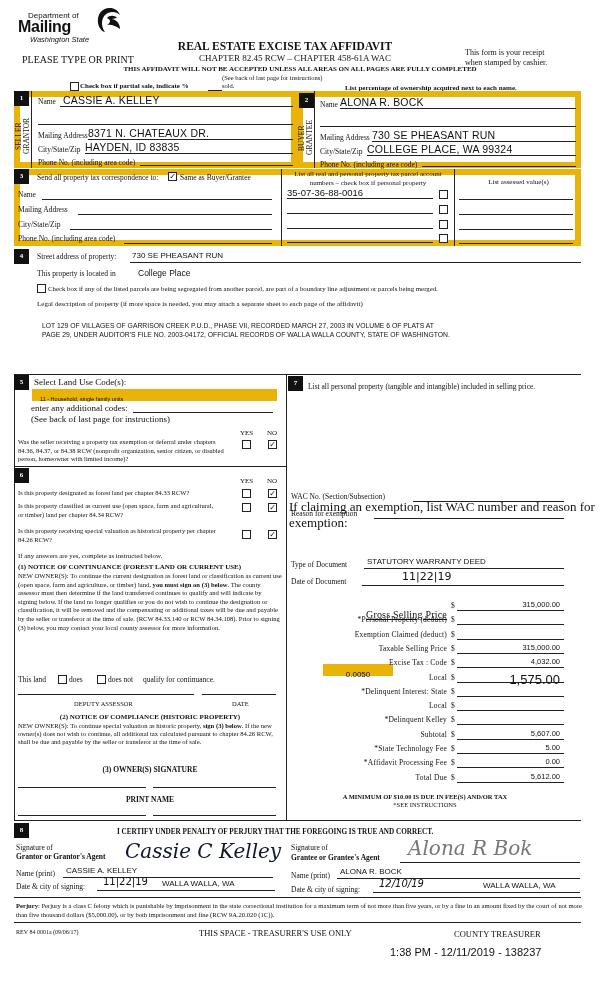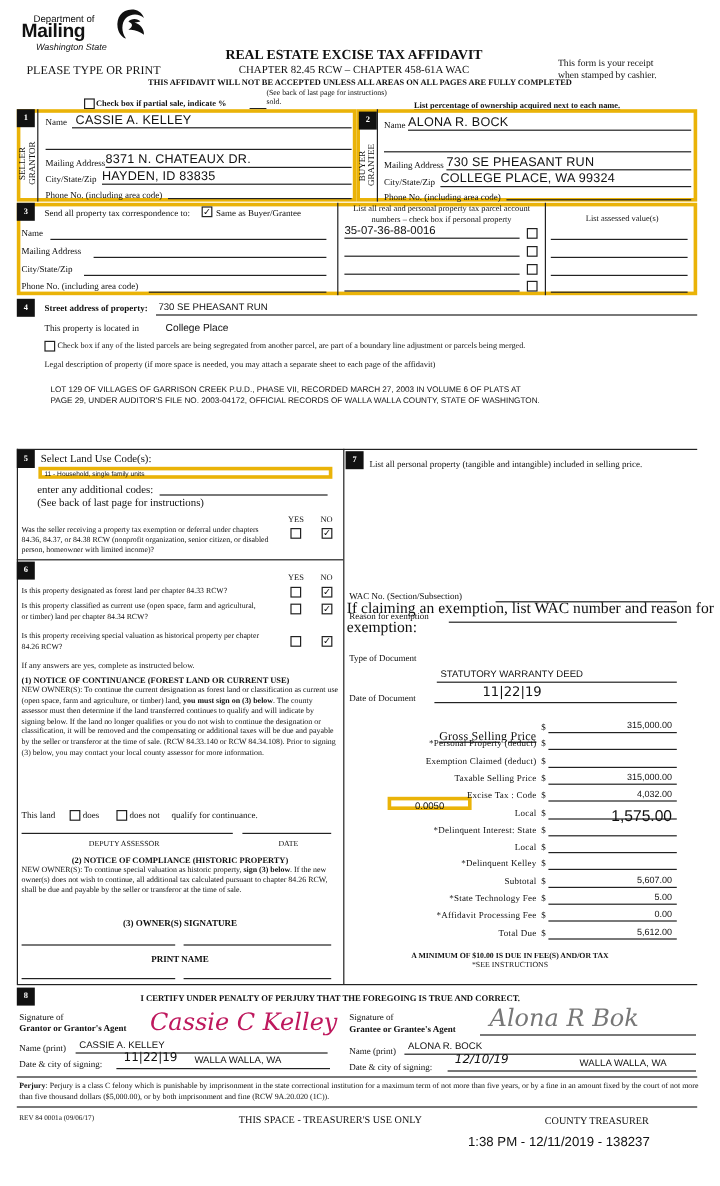--- a/index.html
+++ b/index.html
@@ -2,44 +2,44 @@
 <html><head>
 <meta charset="utf-8">
 <style>
   * { box-sizing: border-box; margin: 0; padding: 0; }
   html, body { width: 600px; height: 988px; background: #fff; overflow: hidden; }
   body { position: relative; font-family: "Liberation Serif", serif; color: #111; font-size: 8px; }
   .abs { position: absolute; }
   .sans { font-family: "Liberation Sans", sans-serif; }
   .num { background: #111; color: #fff; font-weight: bold; font-size: 7px; text-align: center; line-height: 15px; width: 15px; height: 15px; }
   .uline { border-bottom: 1px solid #222; }
-  .box { border: 3px solid #eab308; }
+  .box { border: 6px solid #eab308; }
   .cb { width: 9px; height: 9px; border: 1px solid #222; background: #fff; display: inline-block; position: absolute; font-size: 8px; line-height: 7px; text-align: center; font-family: "DejaVu Sans", sans-serif; }
   .fill { font-family: "Liberation Sans", sans-serif; font-size: 10.5px; letter-spacing: 0.2px; }
   .lbl { font-size: 7.5px; }
   .right { text-align: right; }
   .center { text-align: center; }
   .vtext { writing-mode: vertical-rl; transform: rotate(180deg); font-size: 7.5px; text-align: center; line-height: 8px; }
-  .sig { font-family: "DejaVu Serif", serif; font-style: italic; color: #be185d; font-size: 20px; }
+  .sig { font-family: "DejaVu Serif", serif; font-style: italic; color: #0f172a; font-size: 20px; }
 </style>
 </head>
 <body>
 
 <div class="abs" style="left:14px;top:4px;width:110px;height:42px;">
   <div class="abs sans" style="left:14px;top:7px;font-size:8px;">Department of</div>
   <div class="abs sans" style="left:4px;top:14px;font-size:16px;font-weight:bold;letter-spacing:-0.3px;">Mailing</div>
   <div class="abs sans" style="left:16px;top:31px;font-size:7.5px;font-style:italic;">Washington State</div>
   <svg class="abs" style="left:82px;top:3px;" width="28" height="26" viewBox="0 0 28 26">
     <path d="M14 1 C5 1 1 8 2 16 C3 22 7 25 9 25 C5 20 5 12 9 8 C13 4 20 4 24 8 C22 3 18 1 14 1 Z" fill="#111"></path>
     <path d="M11 11 C13 8 19 8 21 11 L16 12 C21 13 24 17 24 22 C20 19 15 17 11 18 C15 15 15 13 11 11 Z" fill="#111"></path>
   </svg>
 </div>
 
 <div class="abs" style="left:22px;top:54px;font-size:10px;">PLEASE TYPE OR PRINT</div>
-<div class="abs center" style="left:150px;top:40px;width:290px;font-size:11.5px;font-weight:bold;text-align:center;">REAL ESTATE EXCISE TAX AFFIDAVIT</div>
+<div class="abs center" style="left:140px;top:40px;width:290px;font-size:11.5px;font-weight:bold;text-align:center;">REAL ESTATE EXCISE TAX AFFIDAVIT</div>
 <div class="abs center" style="left:150px;top:53px;width:290px;font-size:9px;">CHAPTER 82.45 RCW – CHAPTER 458-61A WAC</div>
 <div class="abs" style="left:465px;top:48px;font-size:8px;">This form is your receipt</div>
 <div class="abs" style="left:465px;top:58px;font-size:8px;">when stamped by cashier.</div>
 <div class="abs center" style="left:60px;top:65px;width:480px;font-size:7px;font-weight:bold;">THIS AFFIDAVIT WILL NOT BE ACCEPTED UNLESS ALL AREAS ON ALL PAGES ARE FULLY COMPLETED</div>
 <div class="abs" style="left:222px;top:74px;font-size:6.5px;">(See back of last page for instructions)</div>
 <span class="cb" style="left:70px;top:82px;"></span>
 <div class="abs" style="left:80px;top:82px;font-size:7px;font-weight:bold;">Check box if partial sale, indicate %</div>
 <div class="abs uline" style="left:208px;top:82px;width:14px;height:9px;"></div>
 <div class="abs" style="left:222px;top:82px;font-size:6.5px;">sold.</div>
 <div class="abs" style="left:345px;top:84px;font-size:7px;font-weight:bold;text-decoration:underline;">List percentage of ownership acquired next to each name.</div>
@@ -105,21 +105,21 @@
     <div class="abs uline" style="left: 459px; top: 203px; width: 114px; height: 12px;"></div>
     <div class="abs uline sans" style="left: 287px; top: 217px; width: 146px; height: 12px; font-size: 9.5px; line-height: 11px;"></div>
     <span class="cb" style="left: 439px; top: 220px;"></span>
     <div class="abs uline" style="left: 459px; top: 218px; width: 114px; height: 12px;"></div>
     <div class="abs uline sans" style="left: 287px; top: 231px; width: 146px; height: 12px; font-size: 9.5px; line-height: 11px;"></div>
     <span class="cb" style="left: 439px; top: 234px;"></span>
     <div class="abs uline" style="left: 459px; top: 232px; width: 114px; height: 12px;"></div>
   </div>
 
 <div class="abs num" style="left:14px;top:249px;">4</div>
-<div class="abs lbl" style="left:37px;top:252px;font-weight:bold;">Street address of property:</div>
+<div class="abs lbl" style="left:37px;top:252px;">Street address of property:</div>
 <div class="abs sans" style="left:132px;top:251px;font-size:8px;">730 SE PHEASANT RUN</div>
 <div class="abs" style="left:130px;top:262px;width:451px;height:1px;background:#222;"></div>
 <div class="abs lbl" style="left:37px;top:269px;">This property is located in</div>
 <div class="abs sans" style="left:138px;top:268px;font-size:8.5px;">College Place</div>
 <span class="cb" style="left:37px;top:284px;"></span>
 <div class="abs" style="left:48px;top:285px;font-size:6.8px;">Check box if any of the listed parcels are being segregated from another parcel, are part of a boundary line adjustment or parcels being merged.</div>
 <div class="abs" style="left:37px;top:300px;font-size:7px;">Legal description of property (if more space is needed, you may attach a separate sheet to each page of the affidavit)</div>
 <div class="abs sans" style="left:42px;top:322px;font-size:6.8px;">LOT 129 OF VILLAGES OF GARRISON CREEK P.U.D., PHASE VII, RECORDED MARCH 27, 2003 IN VOLUME 6 OF PLATS AT</div>
 <div class="abs sans" style="left:42px;top:331px;font-size:6.8px;">PAGE 29, UNDER AUDITOR'S FILE NO. 2003-04172, OFFICIAL RECORDS OF WALLA WALLA COUNTY, STATE OF WASHINGTON.</div>
 
@@ -178,21 +178,21 @@
 <div class="abs uline" style="left:153px;top:815px;width:123px;height:1px;"></div>
 
 <div class="abs num" style="left:288px;top:376px;">7</div>
 <div class="abs" style="left:306px;top:381px;width:270px;font-size:7.5px;line-height:12px;text-indent:2px;">List all  personal property (tangible and intangible) included in selling price.</div>
 <div class="abs" style="left:286px;top:466px;width:295px;height:0;"></div>
 <div class="abs" style="left:289px;top:474px;font-size:13px;margin-top:25px;">If claiming an exemption, list WAC number and reason for exemption:</div>
 <div class="abs" style="left:291px;top:492px;font-size:7.5px;">WAC No. (Section/Subsection)</div>
 <div class="abs uline" style="left:413px;top:492px;width:151px;height:10px;"></div>
 <div class="abs" style="left:291px;top:509px;font-size:7.5px;">Reason for exemption</div>
 <div class="abs uline" style="left:374px;top:509px;width:190px;height:10px;"></div>
-<div class="abs" style="left:291px;top:544px;font-size:7.5px;">Type of Document</div>
+<div class="abs" style="left:291px;top:560px;font-size:7.5px;">Type of Document</div>
 <div class="abs uline sans" style="left:364px;top:557px;width:200px;height:12px;font-size:8px;padding-left:3px;">STATUTORY WARRANTY DEED</div>
 <div class="abs" style="left:291px;top:577px;font-size:7.5px;">Date of Document</div>
 <div class="abs uline" style="left:362px;top:572px;width:202px;height:14px;">
   <span class="abs" style="left:40px;top:-2px;font-family:'DejaVu Sans',sans-serif;font-size:11px;">11|22|19</span>
 </div>
 <div class="abs box sans center" style="left:323px;top:664px;width:70px;height:11px;font-size:8px;line-height:9px;">0.0050</div>
 <div id="amount-rows">
     <div class="abs" style="left: 290px; top: 600px; width: 280px; height: 12px;">
       <div class="abs right" style="left: 0px; top: 9px; width: 157px; font-size: 10px; letter-spacing: 0.2px; text-decoration: underline;">Gross Selling Price</div>
       <div class="abs" style="left: 161px; top: 1px; font-size: 7.5px;">$</div>

